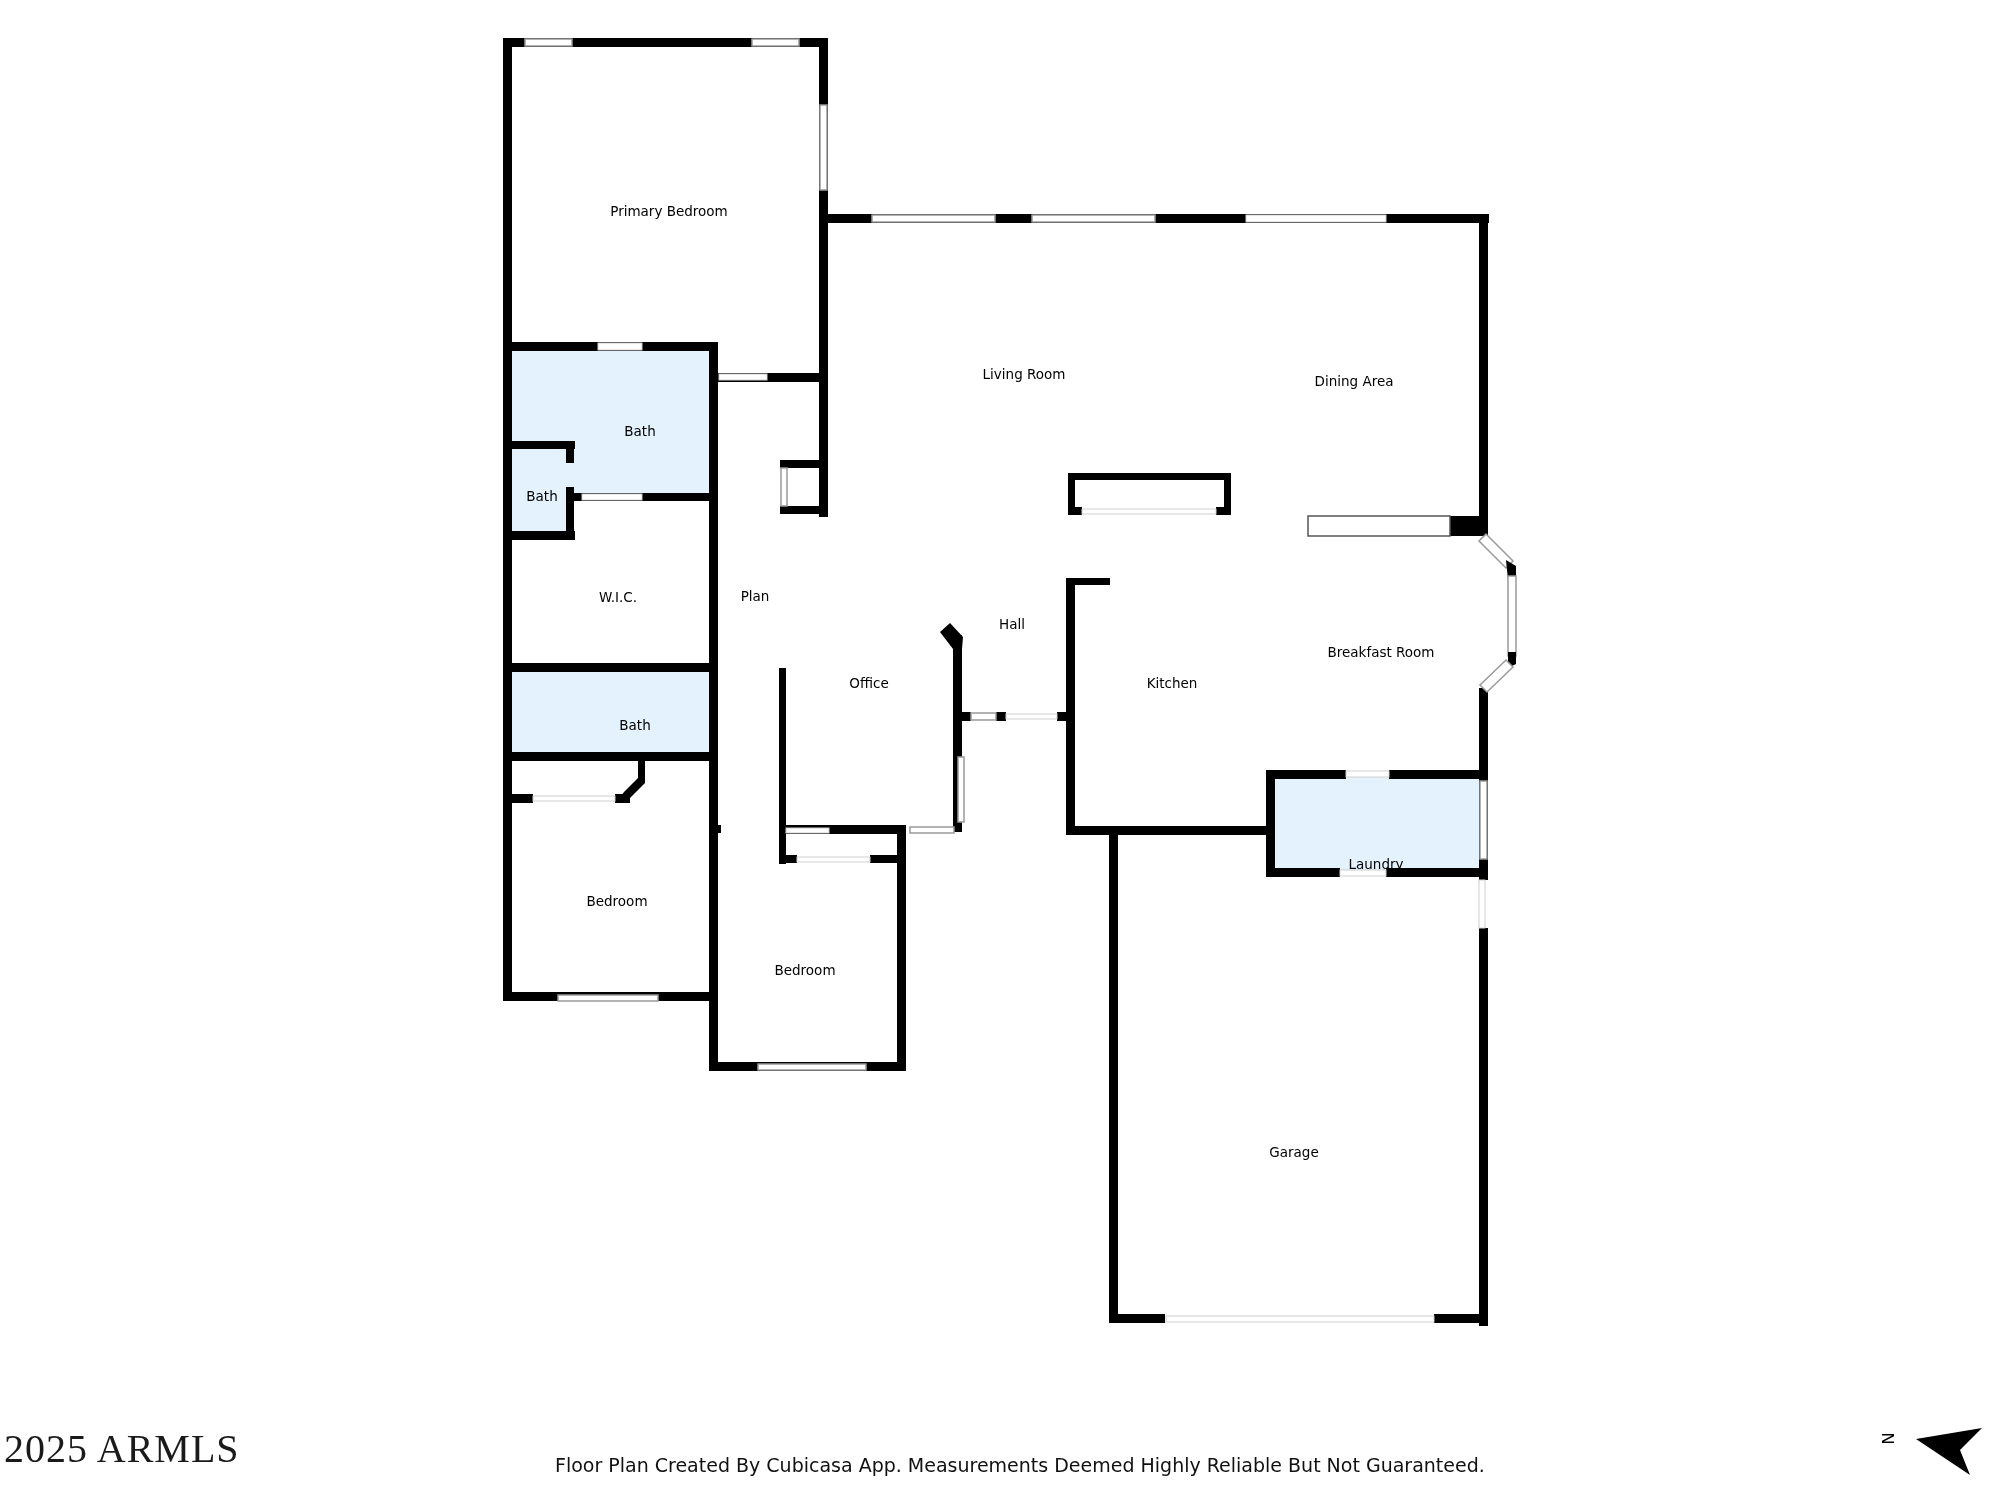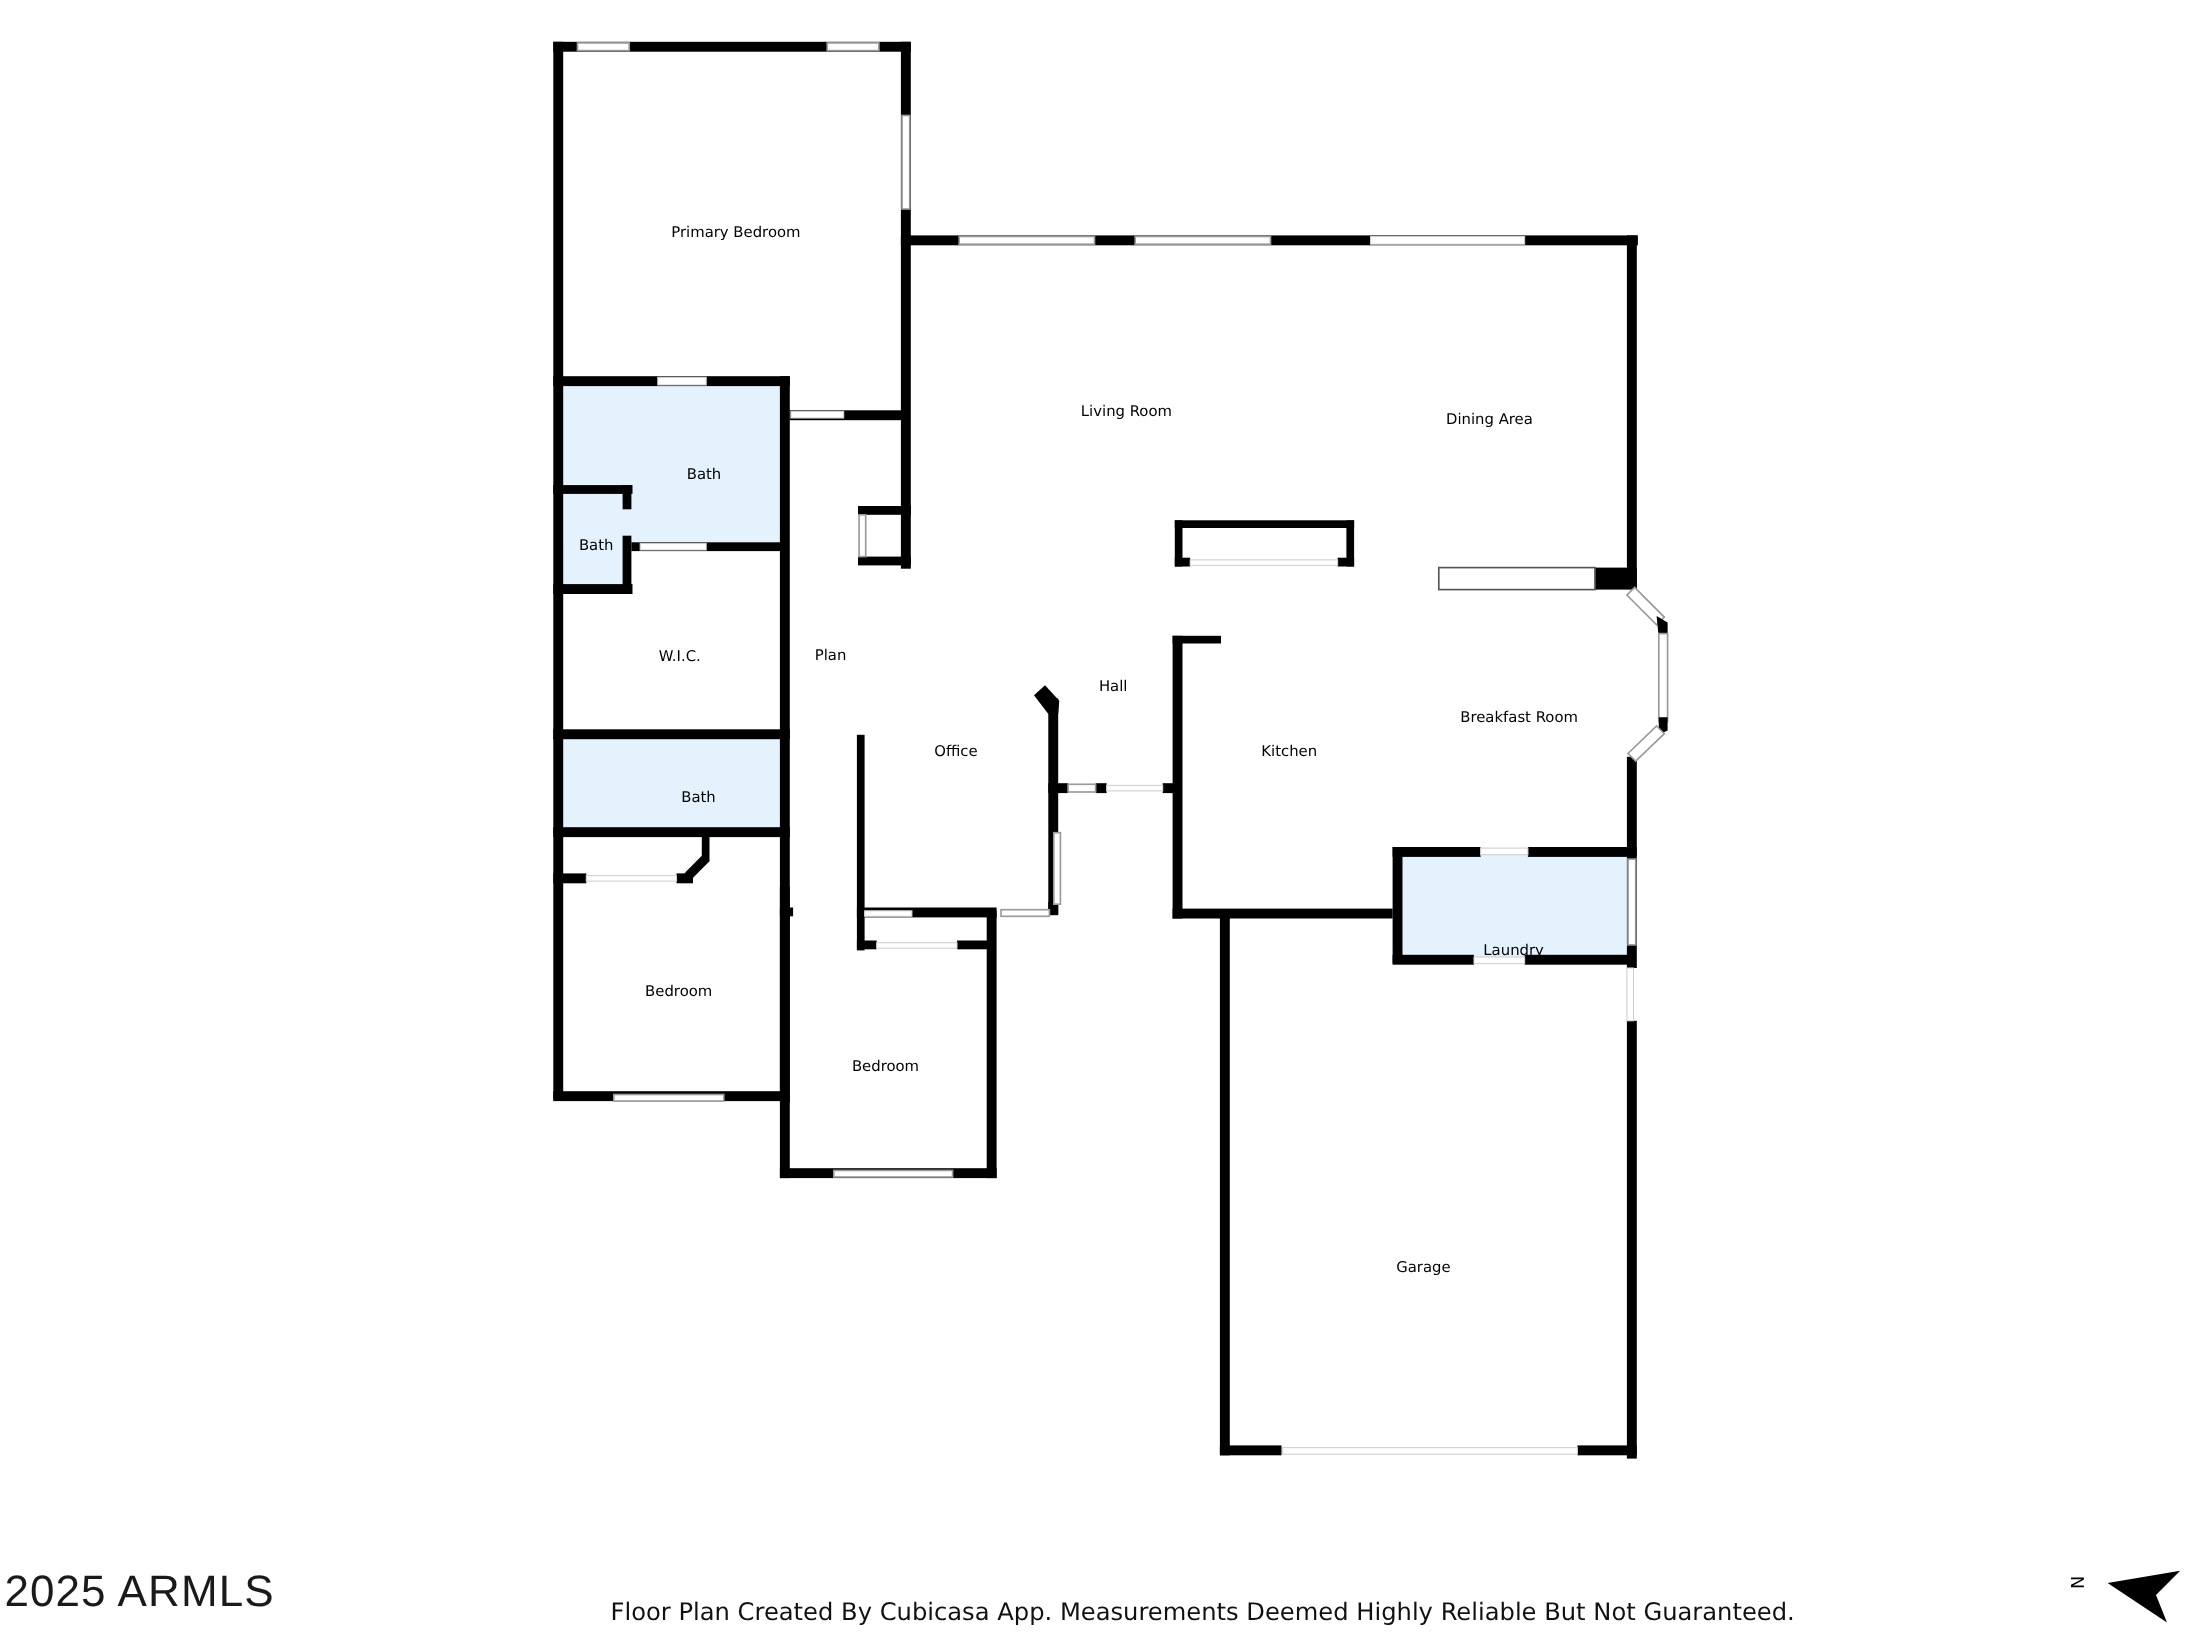--- a/index.html
+++ b/index.html
@@ -3,22 +3,22 @@
 <meta charset="utf-8">
 <style>
   html,body{margin:0;padding:0;background:#ffffff;}
   body{width:2000px;height:1500px;position:relative;overflow:hidden;font-family:"DejaVu Sans",sans-serif;}
   svg#plan{position:absolute;left:0;top:0;}
   .wall{fill:#000;}
   .win{fill:#fff;stroke:#9a9a9a;stroke-width:1.5;}
   .door{fill:#fff;stroke:#d0d0d0;stroke-width:1;}
   .wet{fill:#e3f2fc;}
   .lbl{position:absolute;font-size:13.5px;color:#000000;transform:translate(-50%,-50%);white-space:nowrap;}
-  #watermark{position:absolute;left:4px;top:1425px;font-family:Liberation Sans, sans-serif;font-size:40px;color:#1a1a1a;letter-spacing:1px;font-weight:200;}
-  #disclaimer{position:absolute;left:555px;top:1454px;font-size:22px;color:#111;font-family:"DejaVu Sans",sans-serif;}
+  #watermark{position:absolute;left:4px;top:1425px;font-family:Liberation Serif, serif;font-size:40px;color:#1a1a1a;letter-spacing:1px;font-weight:200;}
+  #disclaimer{position:absolute;left:555px;top:1454px;font-size:19px;color:#111;font-family:"DejaVu Sans",sans-serif;}
   #compass{position:absolute;left:1890px;top:1425px;width:100px;height:60px;}
   #compass-n{position:absolute;left:-8px;top:4px;font-size:16px;transform:rotate(90deg);}
 </style>
 </head>
 <body>
 
 <svg id="plan" width="2000" height="1500" viewBox="0 0 2000 1500">
 
   <rect class="wet" x="512" y="350" width="200" height="145"></rect>
   <rect class="wet" x="512" y="448" width="57" height="86"></rect>

